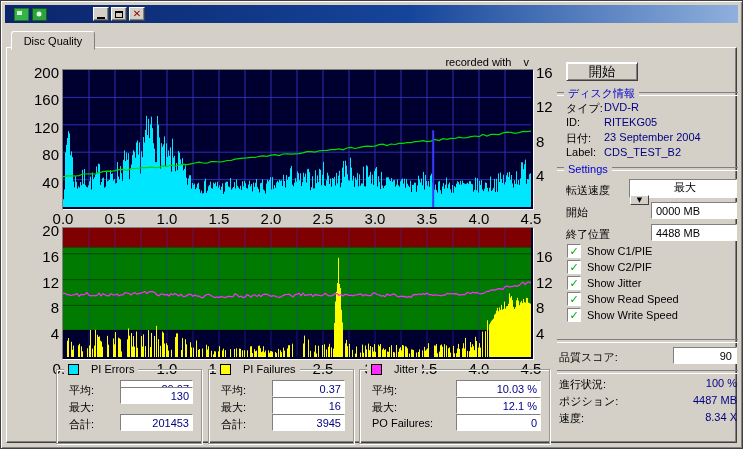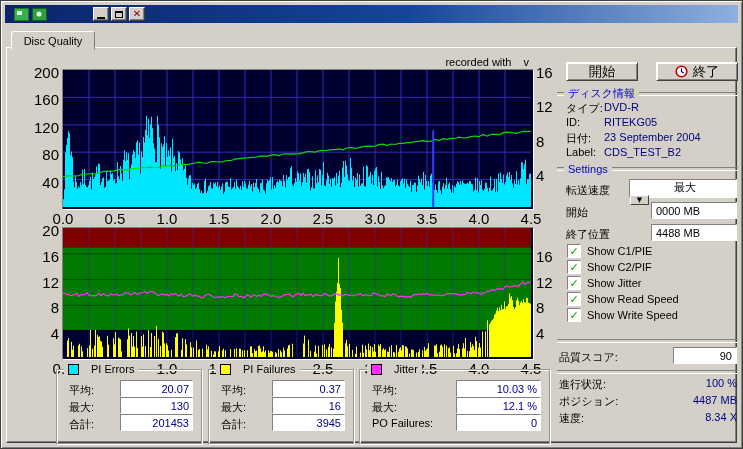--- a/index.html
+++ b/index.html
@@ -232,27 +232,20 @@
       <span class="tick" style="left: 310px; top: 359px; width: 24px; text-align: center;">2.5</span>
       <span class="tick" style="left: 362px; top: 359px; width: 24px; text-align: center;">3.0</span>
       <span class="tick" style="left: 414px; top: 359px; width: 24px; text-align: center;">3.5</span>
       <span class="tick" style="left: 466px; top: 359px; width: 24px; text-align: center;">4.0</span>
       <span class="tick" style="left: 518px; top: 359px; width: 24px; text-align: center;">4.5</span>
     </div>
 
   <button class="btn" id="btn-start">
       <span>開始</span>
     </button>
-  <button class="btn" id="btn-exit">
-    <svg width="13" height="13" viewBox="0 0 13 13">
-        <circle cx="6.5" cy="6.5" r="5.3" fill="#fff" stroke="#c00000" stroke-width="1.6"></circle>
-        <path d="M6.5 3.2v3.5l2.4 1.3" stroke="#00008b" stroke-width="1.1" fill="none"></path>
-      </svg>
-    <span>終了</span>
-  </button>
 
   <div class="sect" id="sect-info">
     <span class="ln pre"></span>
       <span class="txt">ディスク情報</span>
       <span class="ln post"></span>
   </div>
   <span class="lab" style="left:565px;top:100px">タイプ:</span>
   <span class="val" style="left:603px;top:100px">DVD-R</span>
   <span class="lab" style="left:565px;top:115px">ID:</span>
   <span class="val" style="left:603px;top:115px">RITEKG05</span>
@@ -320,21 +313,21 @@
   <span class="pv" style="top:410px">8.34 X</span>
 
   <div class="lbox" id="lbox1">
     <div class="ttl">
       <span class="sw" style="background: rgb(0, 230, 255);"></span>
       <span>PI Errors</span>
     </div>
     <span class="lrow-label" style="top:13px">平均:</span>
     <div class="lrow-val" style="top:10px">20.07</div>
     <span class="lrow-label" style="top:30px">最大:</span>
-    <div class="lrow-val" style="top:27px">130</div>
+    <div class="lrow-val" style="top:17px">130</div>
     <span class="lrow-label" style="top:47px">合計:</span>
     <div class="lrow-val" style="top:44px">201453</div>
   </div>
   <div class="lbox" id="lbox2">
     <div class="ttl">
       <span class="sw" style="background: rgb(255, 255, 0);"></span>
       <span>PI Failures</span>
     </div>
     <span class="lrow-label" style="top:13px">平均:</span>
     <div class="lrow-val" style="top:10px">0.37</div>

